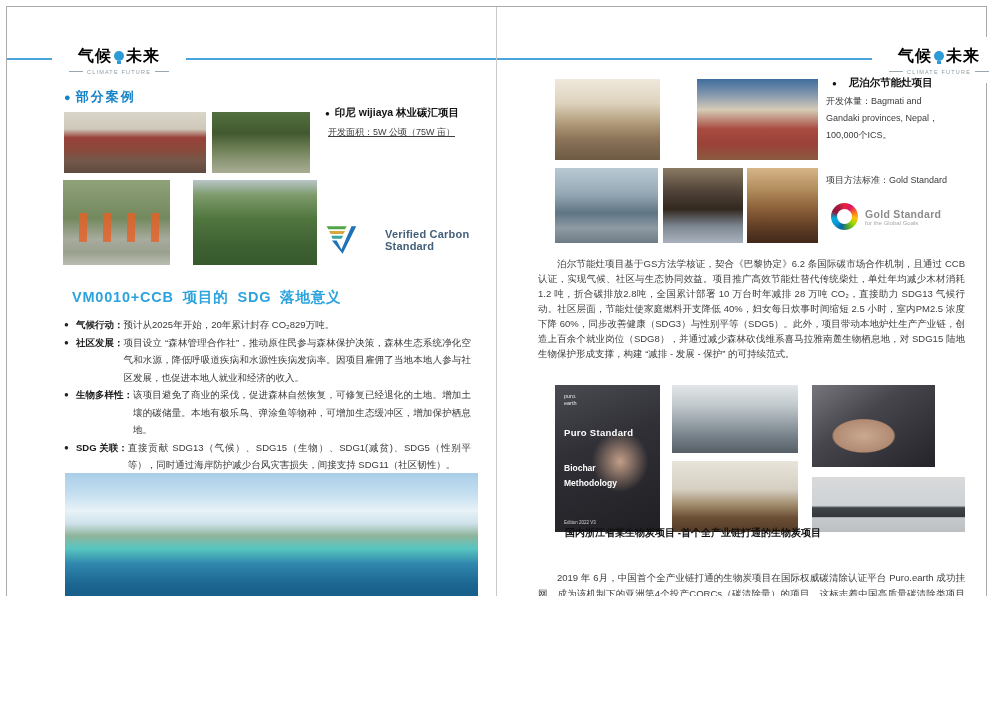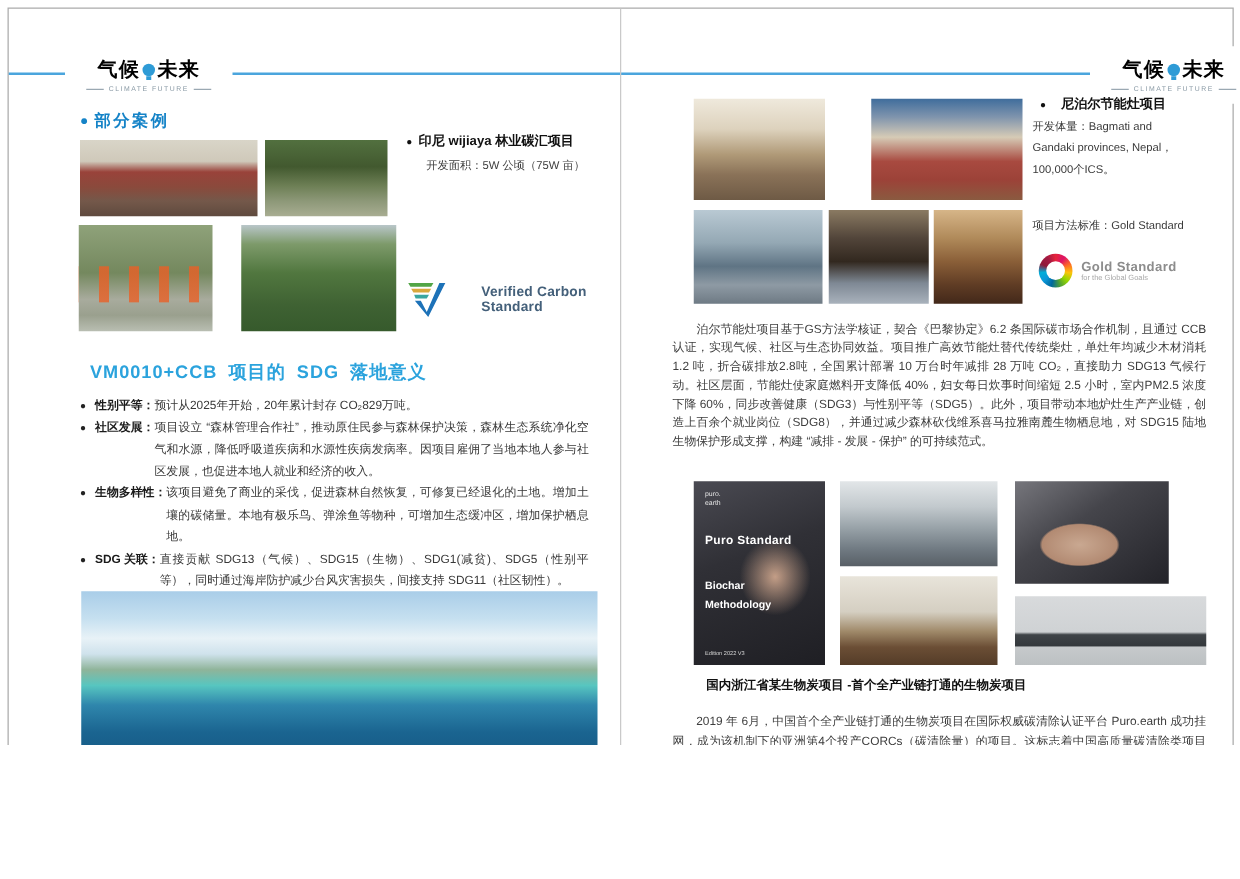--- a/index.html
+++ b/index.html
@@ -95,21 +95,21 @@
     <span>部分案例</span>
   </div>
 
   <div class="ph phL1" style="left:64px;top:112px;width:142px;height:61px;"></div>
   <div class="ph phL2" style="left:212px;top:112px;width:98px;height:61px;"></div>
 
   <div class="abs case-title" style="left:325px;top:106px;">
     <span class="dot">●</span>
     <span>印尼 wijiaya 林业碳汇项目</span>
   </div>
-  <div class="abs case-detail" style="left:341px;top:126px;">开发面积：5W 公顷（75W 亩）</div>
+  <div class="abs case-detail" style="left:328px;top:126px;text-decoration:underline;">开发面积：5W 公顷（75W 亩）</div>
 
   <div class="ph phL3" style="left:63px;top:180px;width:107px;height:85px;"></div>
   <div class="ph phL4" style="left:193px;top:180px;width:124px;height:85px;"></div>
 
   <div class="abs vcs" style="left:323px;top:224px;">
     <svg width="38" height="32" viewBox="0 0 64 50">
       <polygon points="6,2 40,2 37,7 9,7" fill="#52a546"></polygon>
       <polygon points="10,10 37,10 34,15 13,15" fill="#d9a83c"></polygon>
       <polygon points="14,18 34,18 31,23 16,23" fill="#3aa6a0"></polygon>
       <polygon points="15,26 23,26 31,41 48,2 56,2 33,48" fill="#1d72b8"></polygon>
@@ -118,21 +118,21 @@
       <div>Verified Carbon</div>
       <div>Standard</div>
     </div>
   </div>
 
   <div class="abs sdg-heading" style="left:72px;top:288px;">VM0010+CCB 项目的 SDG 落地意义</div>
 
   <div class="abs bullets" style="left:64px;top:316px;">
     <div class="bullet">
       <span class="bdot">●</span>
-      <b>性别平等：</b>
+      <b>气候行动：</b>
       <span class="btext">预计从2025年开始，20年累计封存 CO₂829万吨。</span>
     </div>
     <div class="bullet">
       <span class="bdot">●</span>
       <b>社区发展：</b>
       <span class="btext">项目设立 “森林管理合作社”，推动原住民参与森林保护决策，森林生态系统净化空气和水源，降低呼吸道疾病和水源性疾病发病率。因项目雇佣了当地本地人参与社区发展，也促进本地人就业和经济的收入。</span>
     </div>
     <div class="bullet">
       <span class="bdot">●</span>
       <b>生物多样性：</b>
@@ -199,21 +199,21 @@
     <div class="puro-title">Puro Standard</div>
     <div class="puro-sub1">Biochar</div>
     <div class="puro-sub2">Methodology</div>
     <div class="puro-edition">Edition 2022 V3</div>
   </div>
   <div class="ph phR7" style="left:672px;top:385px;width:126px;height:68px;"></div>
   <div class="ph phR8" style="left:672px;top:461px;width:126px;height:71px;"></div>
   <div class="ph phR9" style="left:812px;top:385px;width:123px;height:82px;"></div>
   <div class="ph phR10" style="left:812px;top:477px;width:153px;height:55px;"></div>
 
-  <div class="abs caption" style="left:565px;top:541px;">
+  <div class="abs caption" style="left:565px;top:526px;">
     <span>国内浙江省某生物炭项目</span><span> -首个全产业链打通的生物炭项目</span>
   </div>
 
   <div class="abs para p2" style="left:538px;top:570px;width:427px;">
     <span class="indent"></span><span>2019 年 6月，中国首个全产业链打通的生物炭项目在国际权威碳清除认证平台 Puro.earth 成功挂网，成为该机制下的亚洲第4个投产CORCs（碳清除量）的项目。这标志着中国高质量碳清除类项目正式跻身国际市场，成为亚洲碳清除领域的“重大飞跃”。该项目通过国际独立机构 Earthood 的严格审核，被业界视为“气候治理工具”的真实价值典范。目前年均产量3000个CORCs，预计到2030年可实现2万个CORCs。</span>
   </div>
 
   <div class="abs foot-right" style="left:815px;top:645px;width:150px;">
     <span class="foot-label">气候未来科技</span>
     <span class="foot-sep">/</span>

